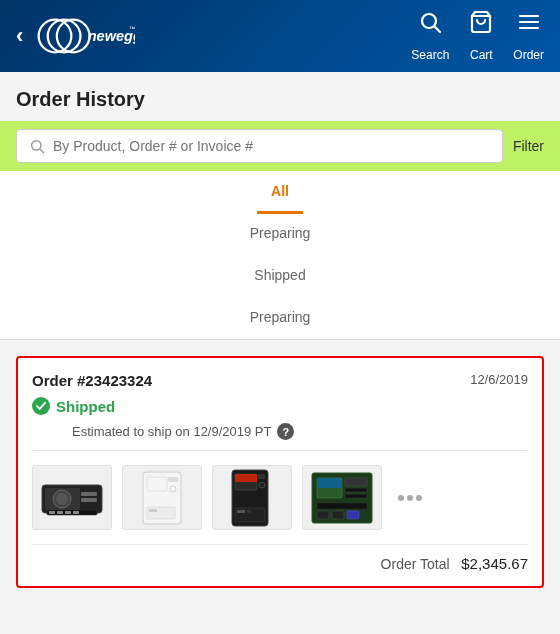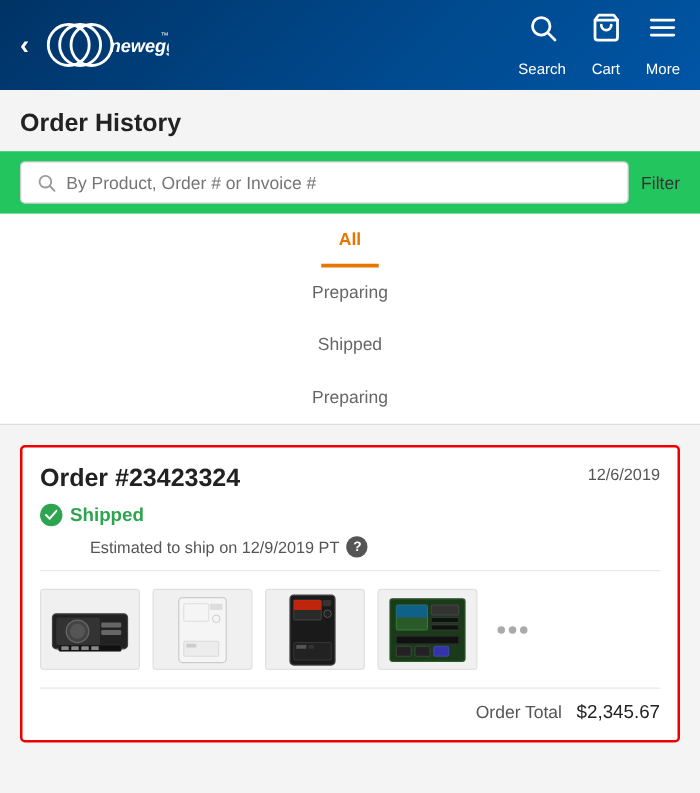--- a/index.html
+++ b/index.html
@@ -65,21 +65,21 @@
       padding: 16px 16px 10px 16px;
     }
     .page-title {
       font-size: 20px;
       font-weight: bold;
       color: #222;
     }
 
     
     .search-bar-area {
-      background: #22c55e;
+      background: #bef264;
       padding: 8px 16px;
       display: flex;
       align-items: center;
       gap: 10px;
     }
     .search-input-wrapper {
       flex: 1;
       display: flex;
       align-items: center;
       background: white;
@@ -145,21 +145,21 @@
       padding: 0;
       overflow: hidden;
     }
     .order-card-header {
       padding: 14px 14px 4px 14px;
       display: flex;
       justify-content: space-between;
       align-items: flex-start;
     }
     .order-number {
-      font-size: 20px;
+      font-size: 15px;
       font-weight: bold;
       color: #222;
     }
     .order-date {
       font-size: 13px;
       color: #555;
     }
     .order-status {
       padding: 4px 14px 4px 14px;
       display: flex;
@@ -303,21 +303,21 @@
       </svg>
       <span>Cart</span>
     </div>
 
     <div class="nav-item">
       <svg viewBox="0 0 24 24" fill="none" stroke="white" stroke-width="2.2" stroke-linecap="round">
         <line x1="3" y1="6" x2="21" y2="6"></line>
         <line x1="3" y1="12" x2="21" y2="12"></line>
         <line x1="3" y1="18" x2="21" y2="18"></line>
       </svg>
-      <span>More</span>
+      <span>Order</span>
     </div>
   </nav>
 </header>
 
 <div class="page-title-area">
   <h1 class="page-title">Order History</h1>
 </div>
 
 <div class="search-bar-area">
   <div class="search-input-wrapper">

